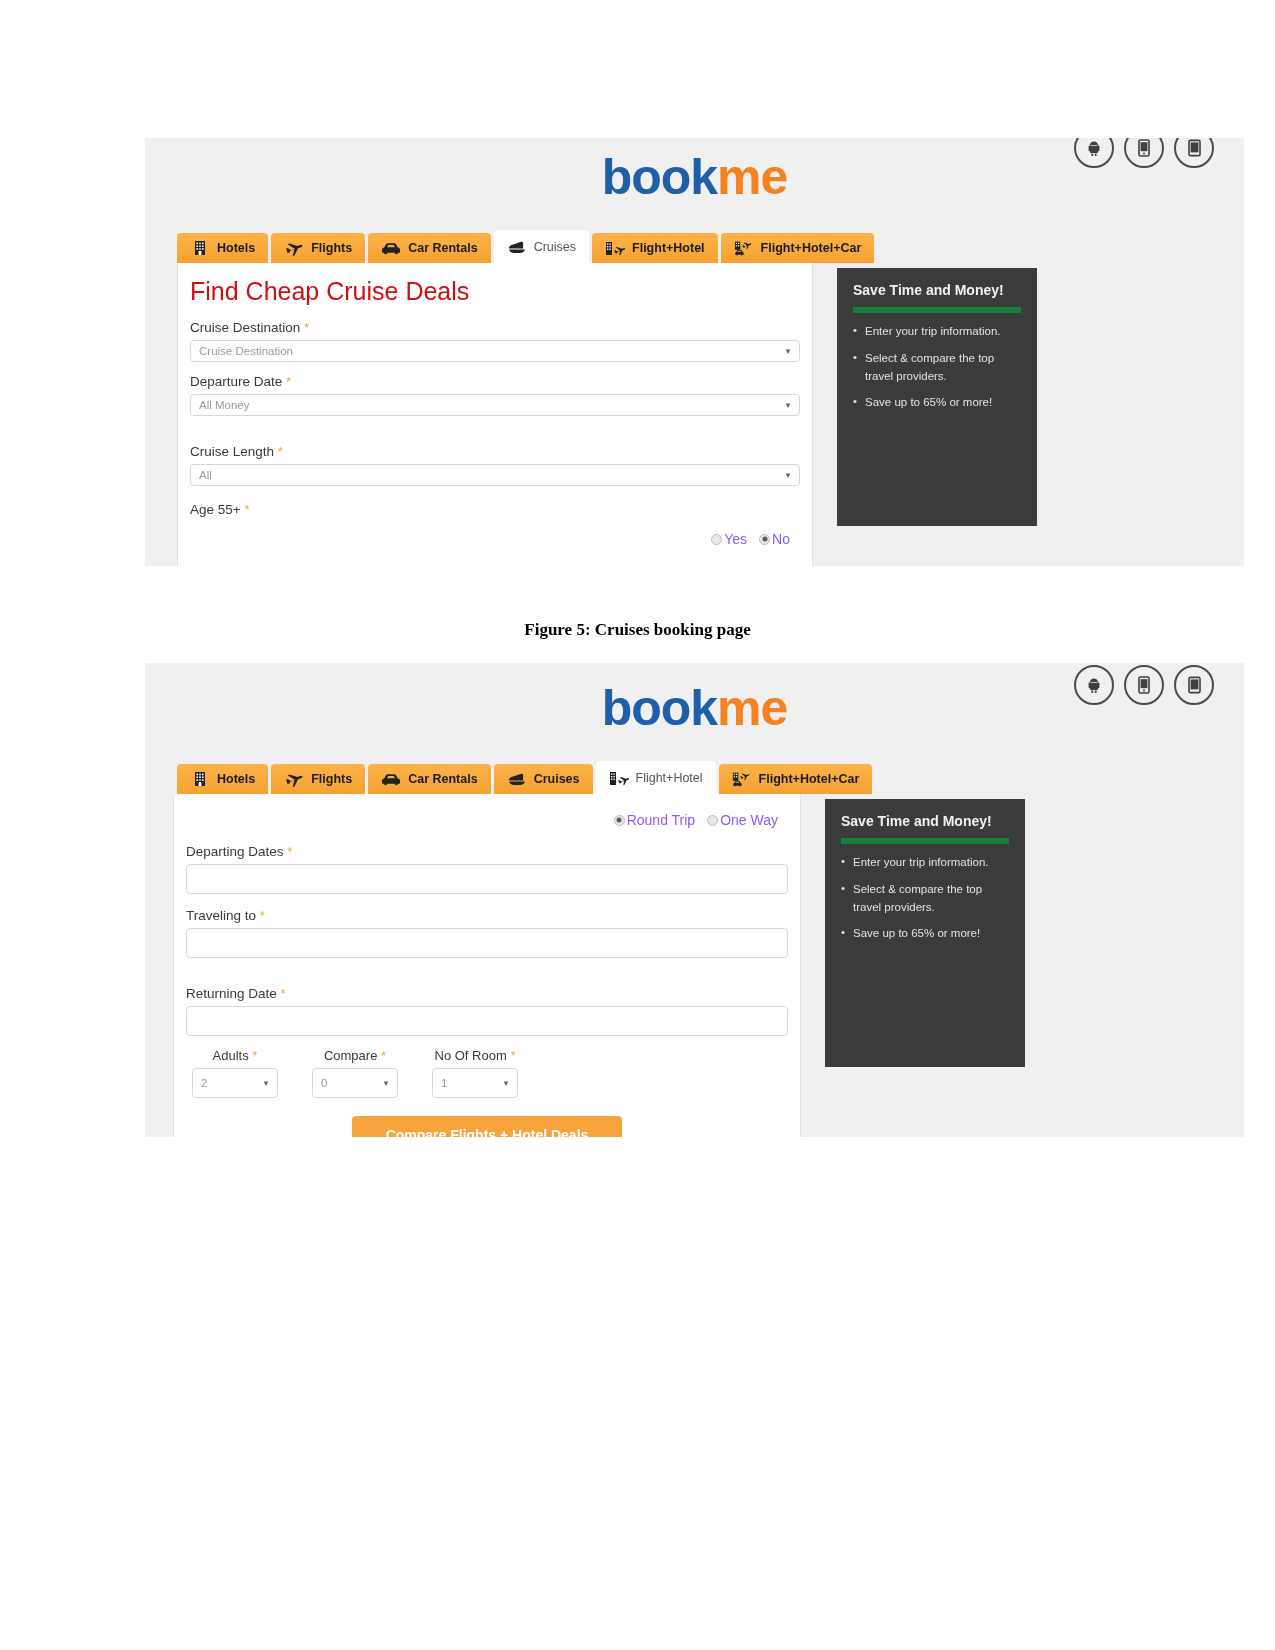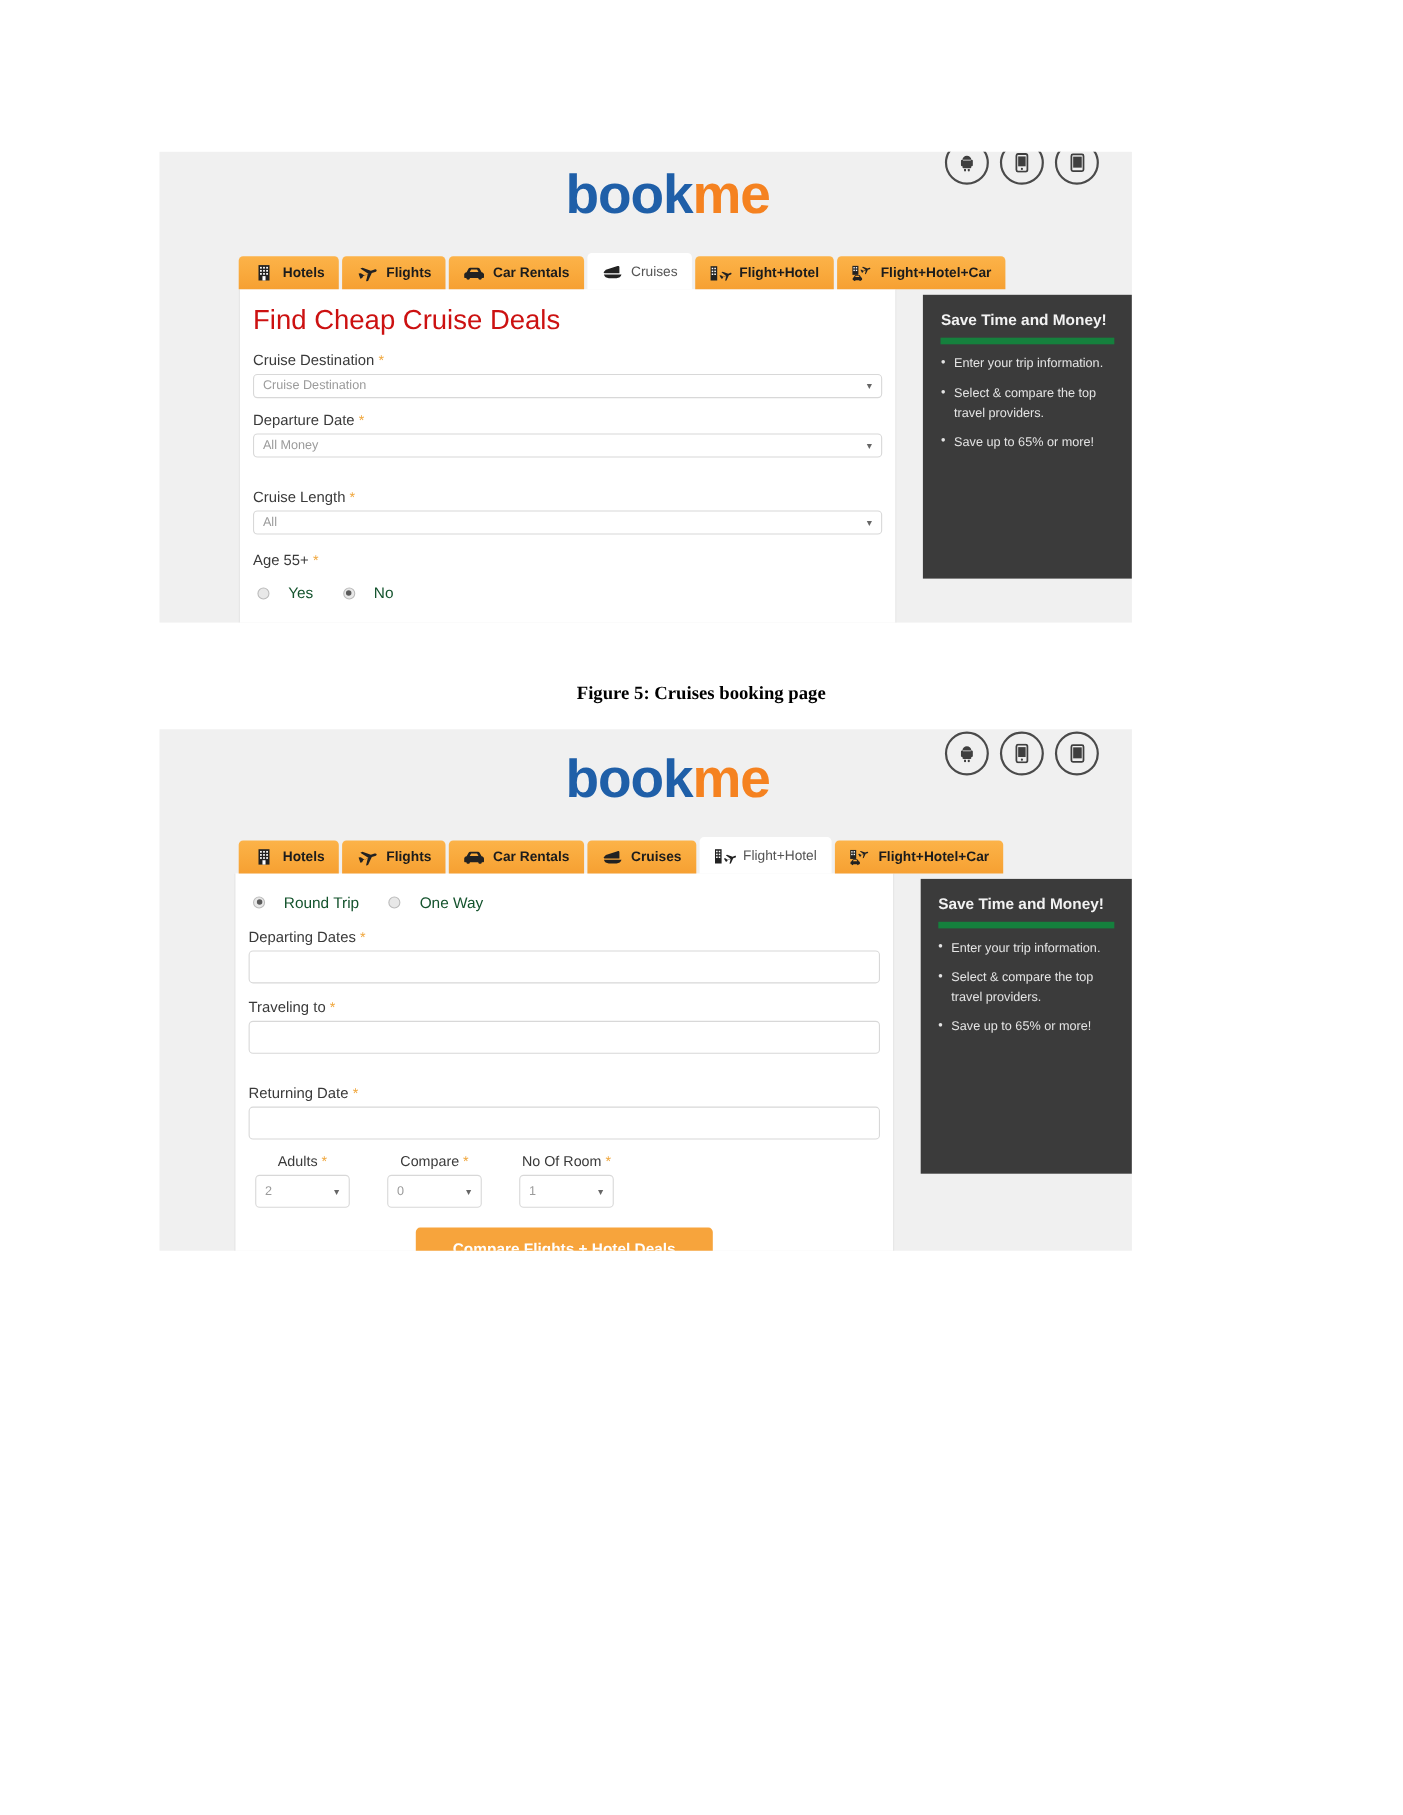--- a/index.html
+++ b/index.html
@@ -8,24 +8,23 @@
     background: #ffffff;
     font-family: "Liberation Sans", sans-serif;
     position: relative;
     overflow: hidden;
   }
 
   
   .shot {
     position: absolute;
     left: 145px;
-    width: 884px;
+    width: 1099px;
     background: #f0f0f0;
     overflow: hidden;
-    padding-left: 40px;
   }
   .shot-1 { top: 138px; height: 428px; }
   .shot-2 { top: 663px; height: 474px; }
 
   
   .brandbar {
     position: relative;
     height: 92px;
   }
   .shot-2 .brandbar { height: 98px; }
@@ -146,24 +145,25 @@
     right: 7px;
     color: #666;
     font-size: 8px;
   }
   .row2 { display: flex; gap: 28px; margin-top: 12px; flex-direction: column; }
   .col { flex: 1; }
 
   .radiorow {
     display: flex;
     align-items: center;
-    gap: 17px;
+    gap: 2px;
     font-size: 14px;
-    color: #14532d;
+    color: #8b5cf6;
     margin: 12px 0 0 4px;
+    justify-content: flex-end;
   }
   .radiorow.tight { margin-top: 14px; }
   .radio {
     width: 11px; height: 11px;
     border-radius: 50%;
     border: 1px solid #bbb;
     background: #e8e8e8;
     display: inline-block;
     position: relative;
     flex: none;

